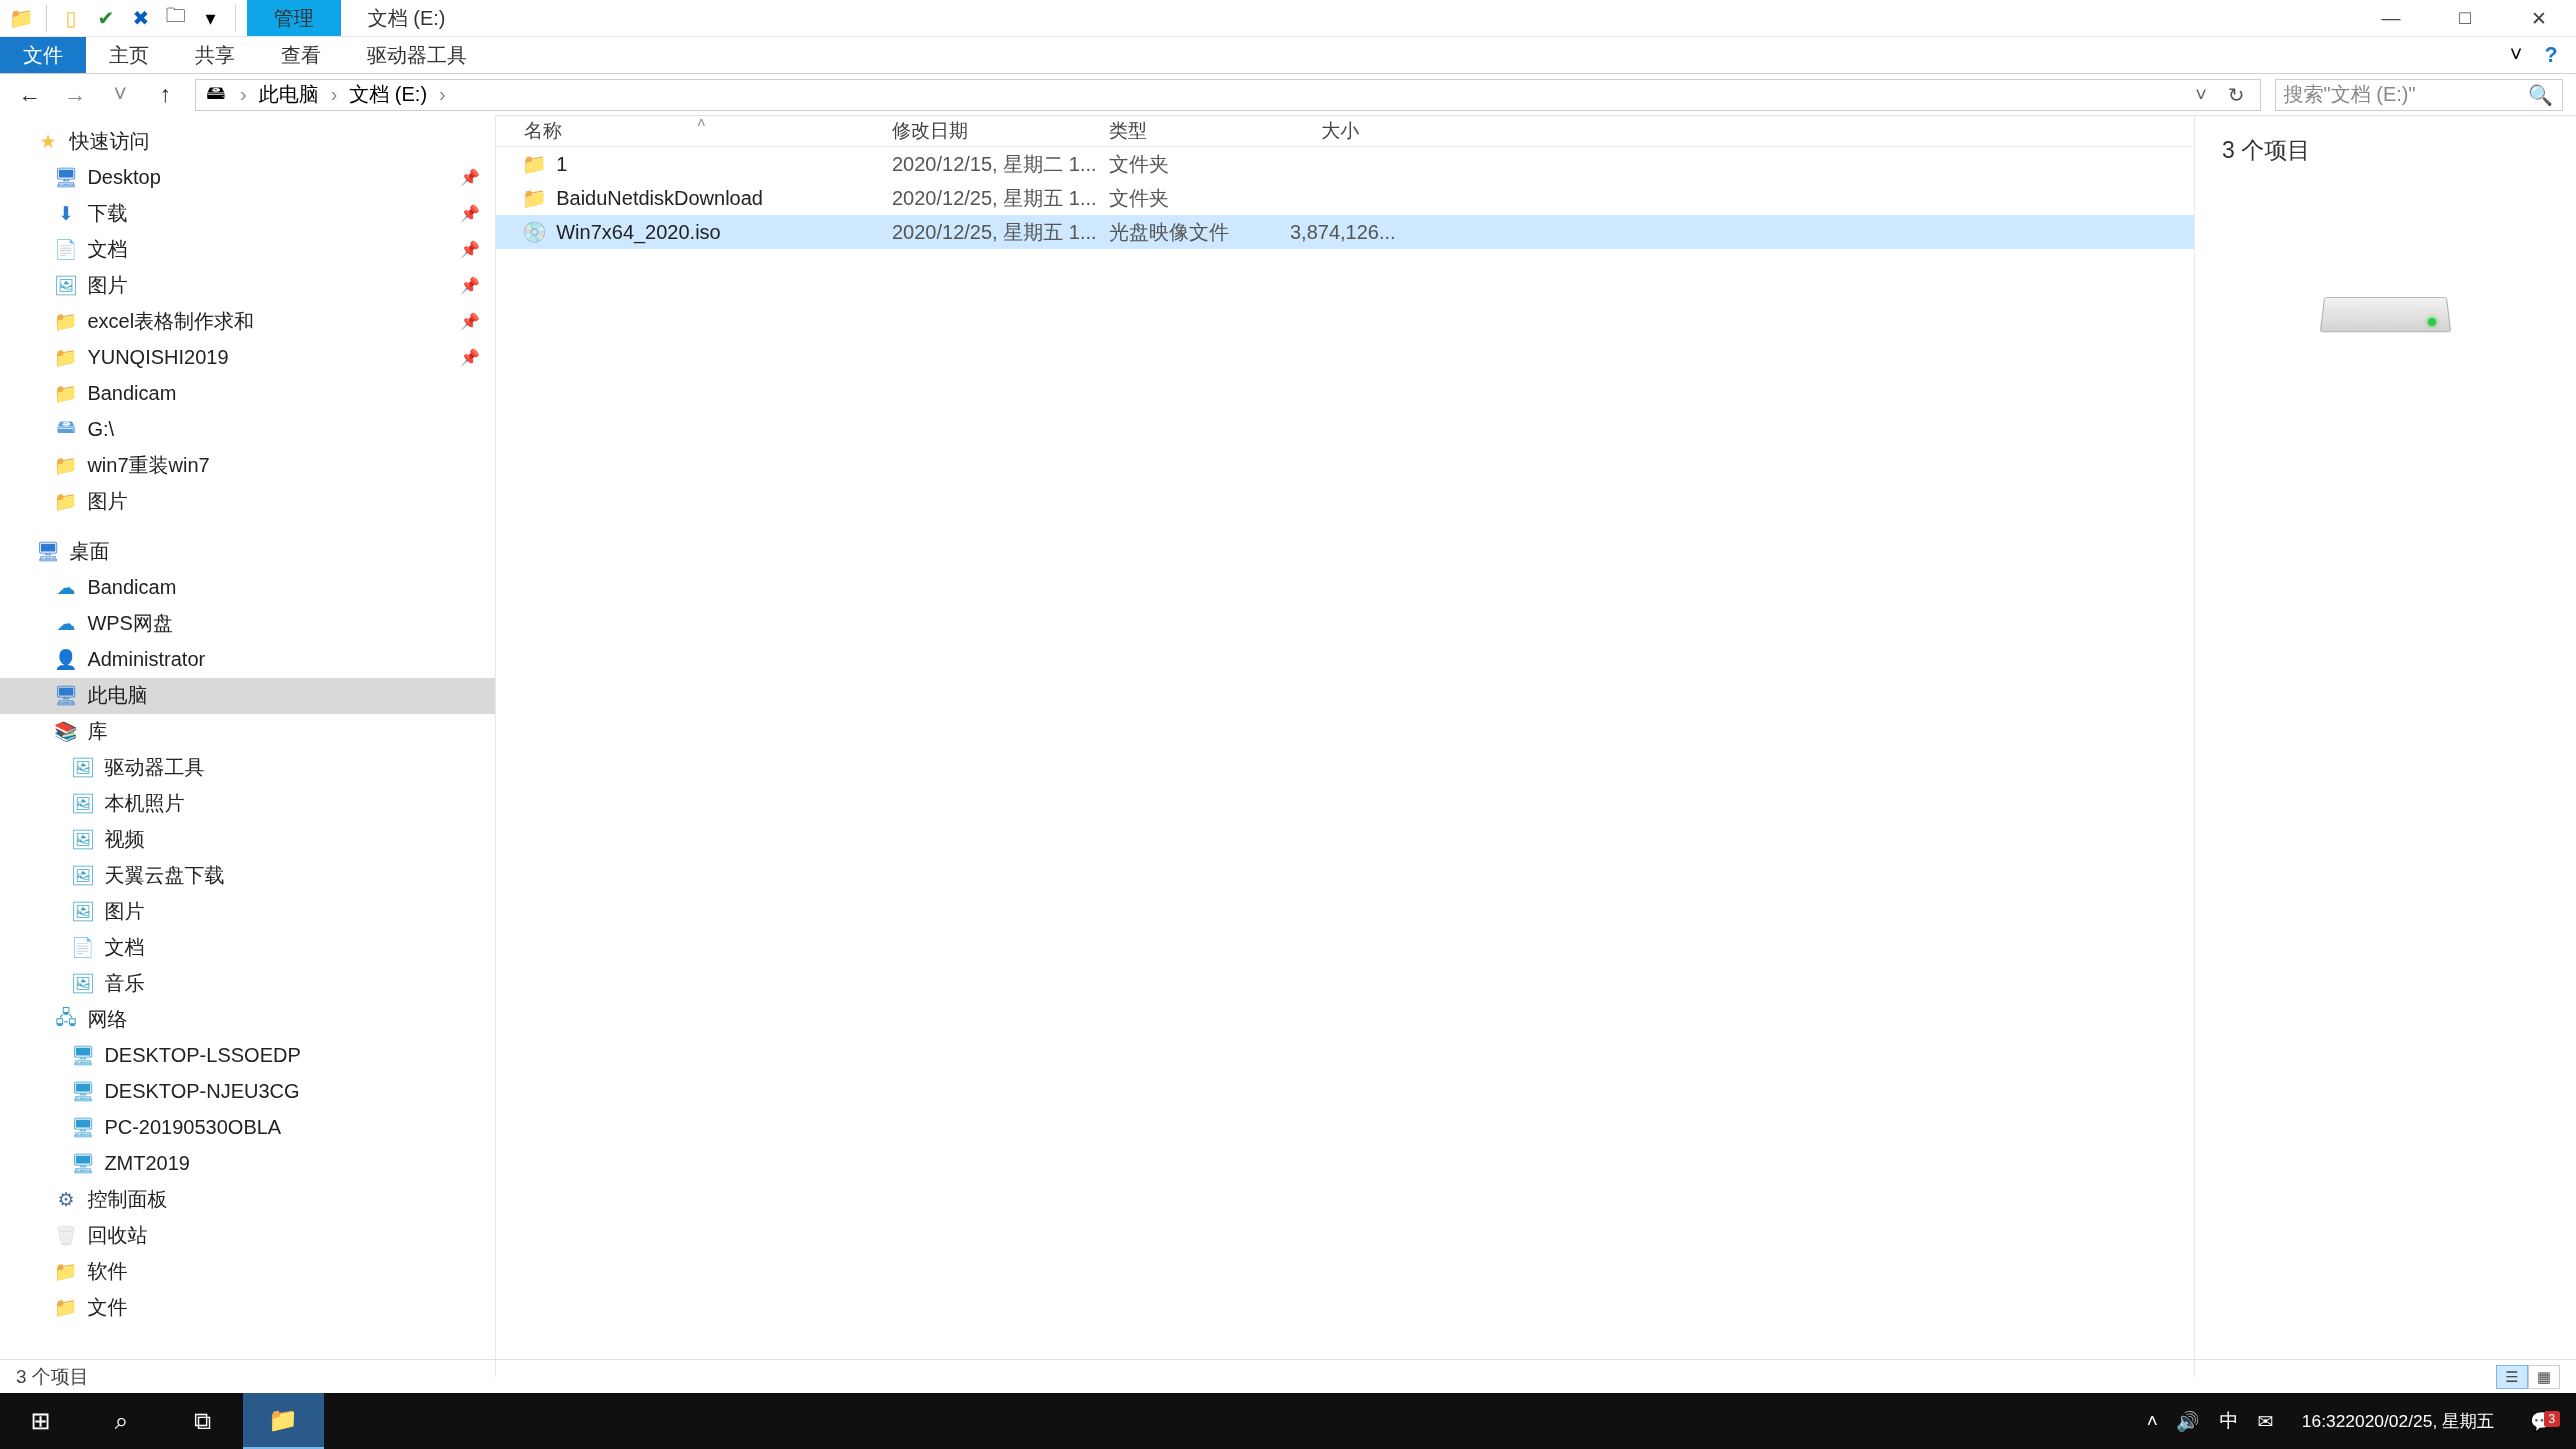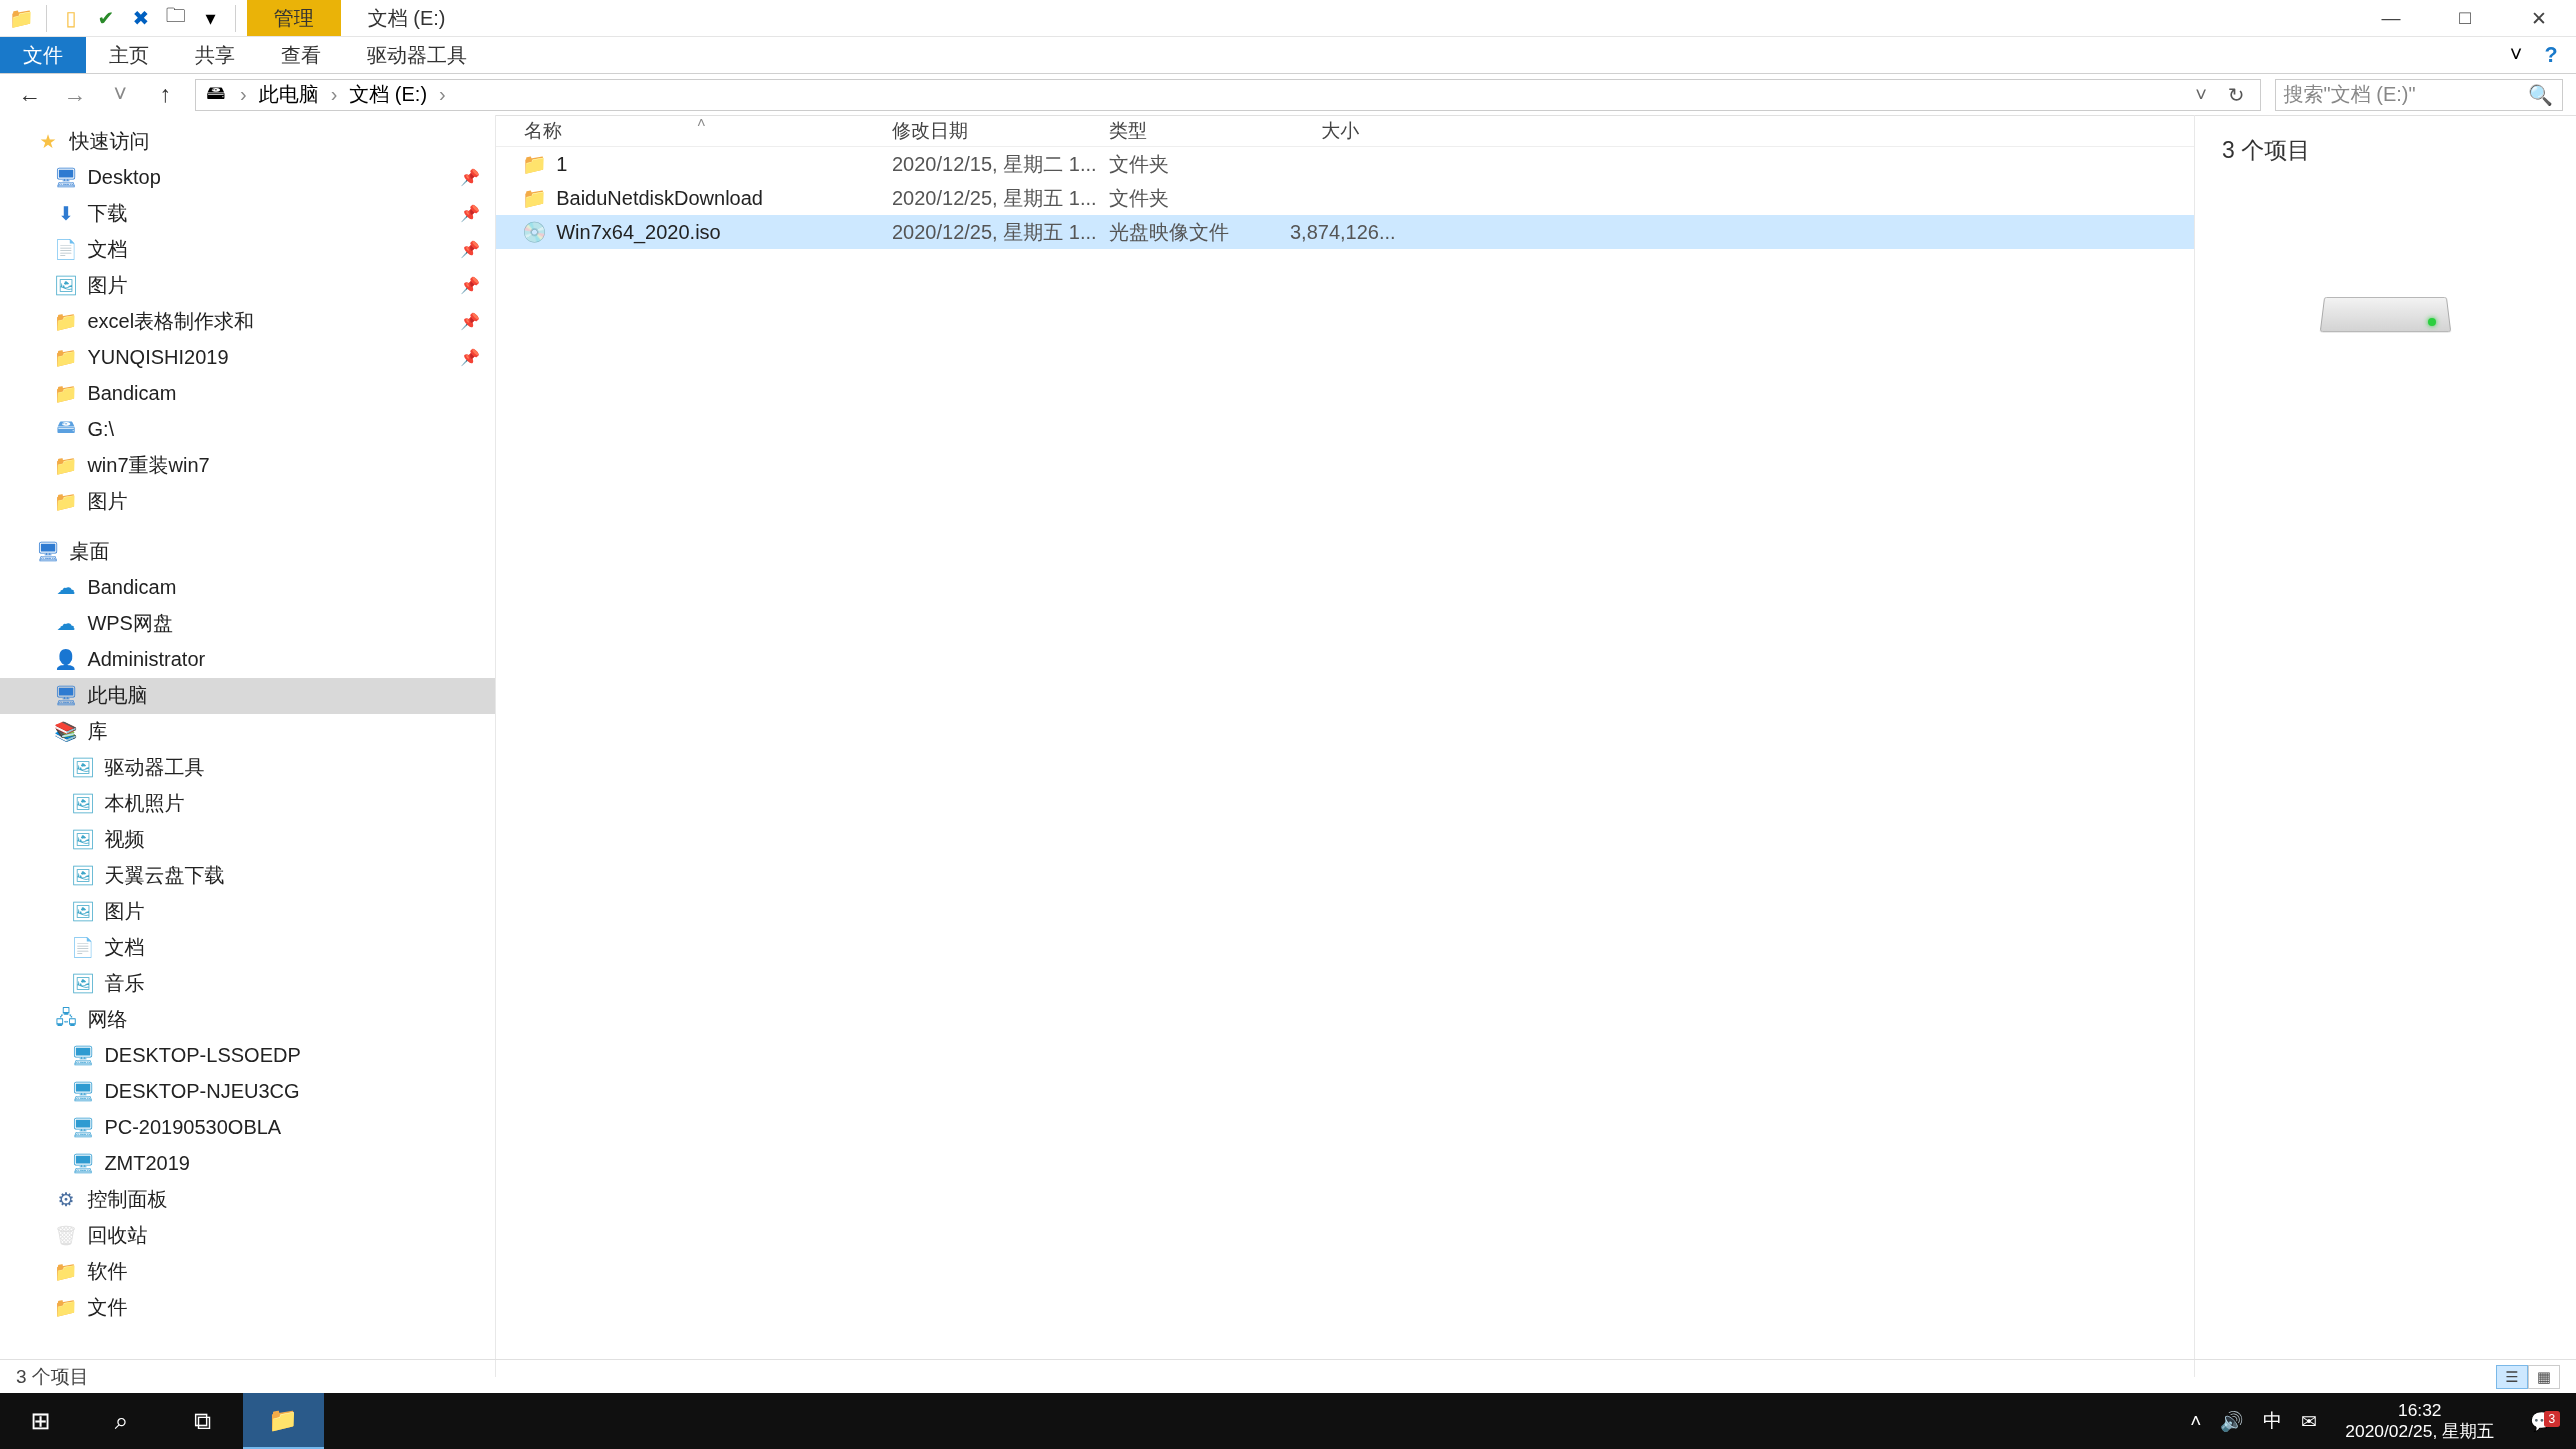--- a/index.html
+++ b/index.html
@@ -5,21 +5,21 @@
 * { margin: 0; padding: 0; box-sizing: border-box; font-family: "Microsoft YaHei", "Segoe UI", sans-serif; }
 body { width: 2576px; height: 1449px; background: #fff; overflow: hidden; font-size: 21.5px; position: relative; }
 
 
 .titlebar { height: 37px; background: #fff; display: flex; align-items: center; border-bottom: 0.7px solid #e5e5e5; }
 .qat { display: flex; align-items: center; gap: 5.4px; padding: 0 6.7px; height: 100%; }
 .qat-icon { width: 29.5px; height: 29.5px; display: flex; align-items: center; justify-content: center; font-size: 20px; }
 .qat-sep { width: 1.3px; height: 27px; background: #d0d0d0; margin: 0 4px; }
 .title-tab-group { display: flex; height: 100%; }
 .title-tab { padding: 0 27px; display: flex; align-items: center; font-size: 20px; height: 100%; }
-.title-tab.contextual { background: #eab308; color: #333; }
+.title-tab.contextual { background: #0ea5e9; color: #333; }
 .title-tab.location { color: #333; }
 .win-controls { margin-left: auto; display: flex; height: 100%; }
 .win-btn { width: 74px; display: flex; align-items: center; justify-content: center; font-size: 19px; color: #444; }
 
 
 .ribbon { height: 37px; display: flex; align-items: stretch; border-bottom: 0.7px solid #d0d0d0; }
 .ribbon-tab { padding: 0 23px; display: flex; align-items: center; font-size: 20px; color: #333; }
 .ribbon-tab.active { background: #1979ca; color: #fff; }
 .ribbon-spacer { flex: 1; }
 .ribbon-right { display: flex; align-items: center; padding-right: 13.4px; gap: 12px; }
@@ -78,21 +78,21 @@
 .status .view-toggles { margin-left:auto; display:flex; gap:0; }
 .vt { width:32px; height:24px; border:0.7px solid #ccc; display:flex; align-items:center; justify-content:center; font-size:14.8px; }
 .vt.active { background:#cde8ff; border-color:#7ab8e8; }
 
 
 .taskbar { position: absolute; bottom: 0; left: 0; right: 0; height: 56px; background: #101010; display: flex; align-items: stretch; color: #fff; }
 .tb-btn { width: 81px; display: flex; align-items: center; justify-content: center; font-size: 24px; }
 .tb-btn.active { background: #2a5a8a; border-bottom: 2.7px solid #76b9ed; }
 .tb-spacer { flex: 1; }
 .tray { display: flex; align-items: center; gap: 19px; padding: 0 13.4px; font-size: 19px; }
-.clock { display:flex; flex-direction:column; align-items:center; line-height:1.2; font-size:17.4px; padding:0 9.4px; }
+.clock { display:flex; flex-direction:row; align-items:center; line-height:1.2; font-size:17.4px; padding:0 9.4px; }
 .notif { width:40px; display:flex; align-items:center; justify-content:center; position:relative; }
 .notif .badge { position:absolute; bottom:5.4px; right:2.7px; background:#d03030; color:#fff; font-size:12px; width:16px; height:16px; border-radius:2.7px; display:flex; align-items:center; justify-content:center; }
 
 
 .ic-folder { color:#f8c146; }
 .ic-star { color:#f8c146; }
 .ic-monitor { color:#2f7bd1; }
 .ic-down { color:#2f7bd1; }
 .ic-doc { color:#b8935b; }
 .ic-pic { color:#3fa7c9; }

